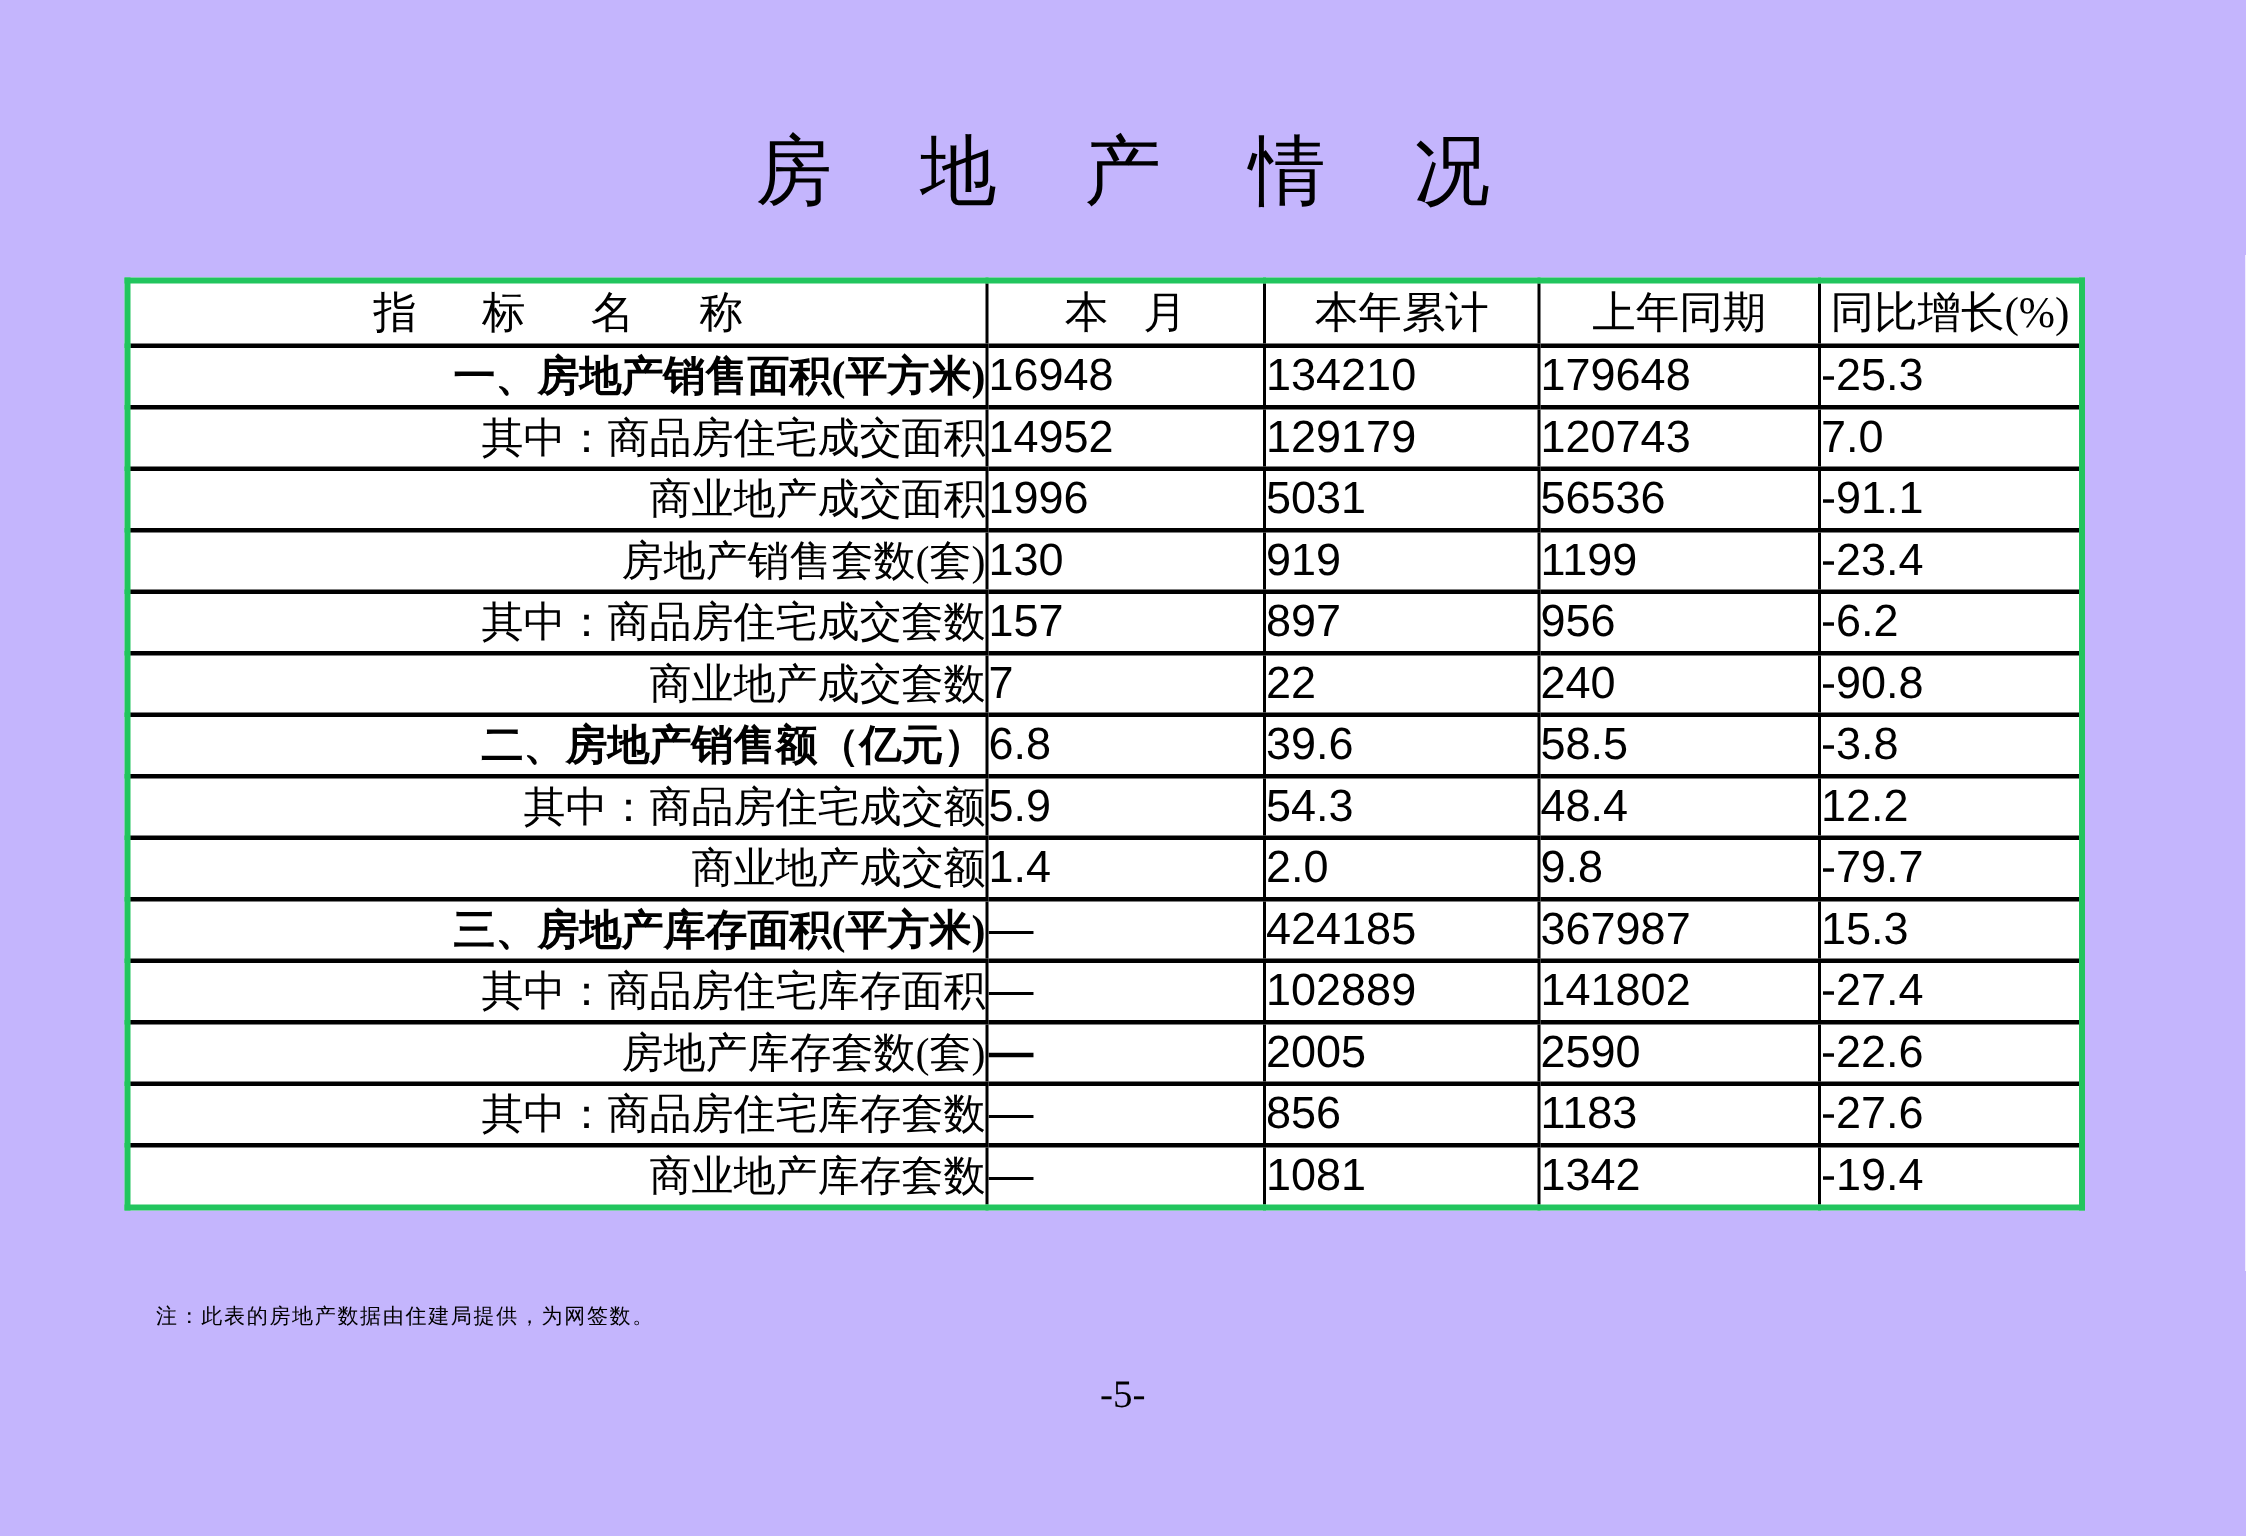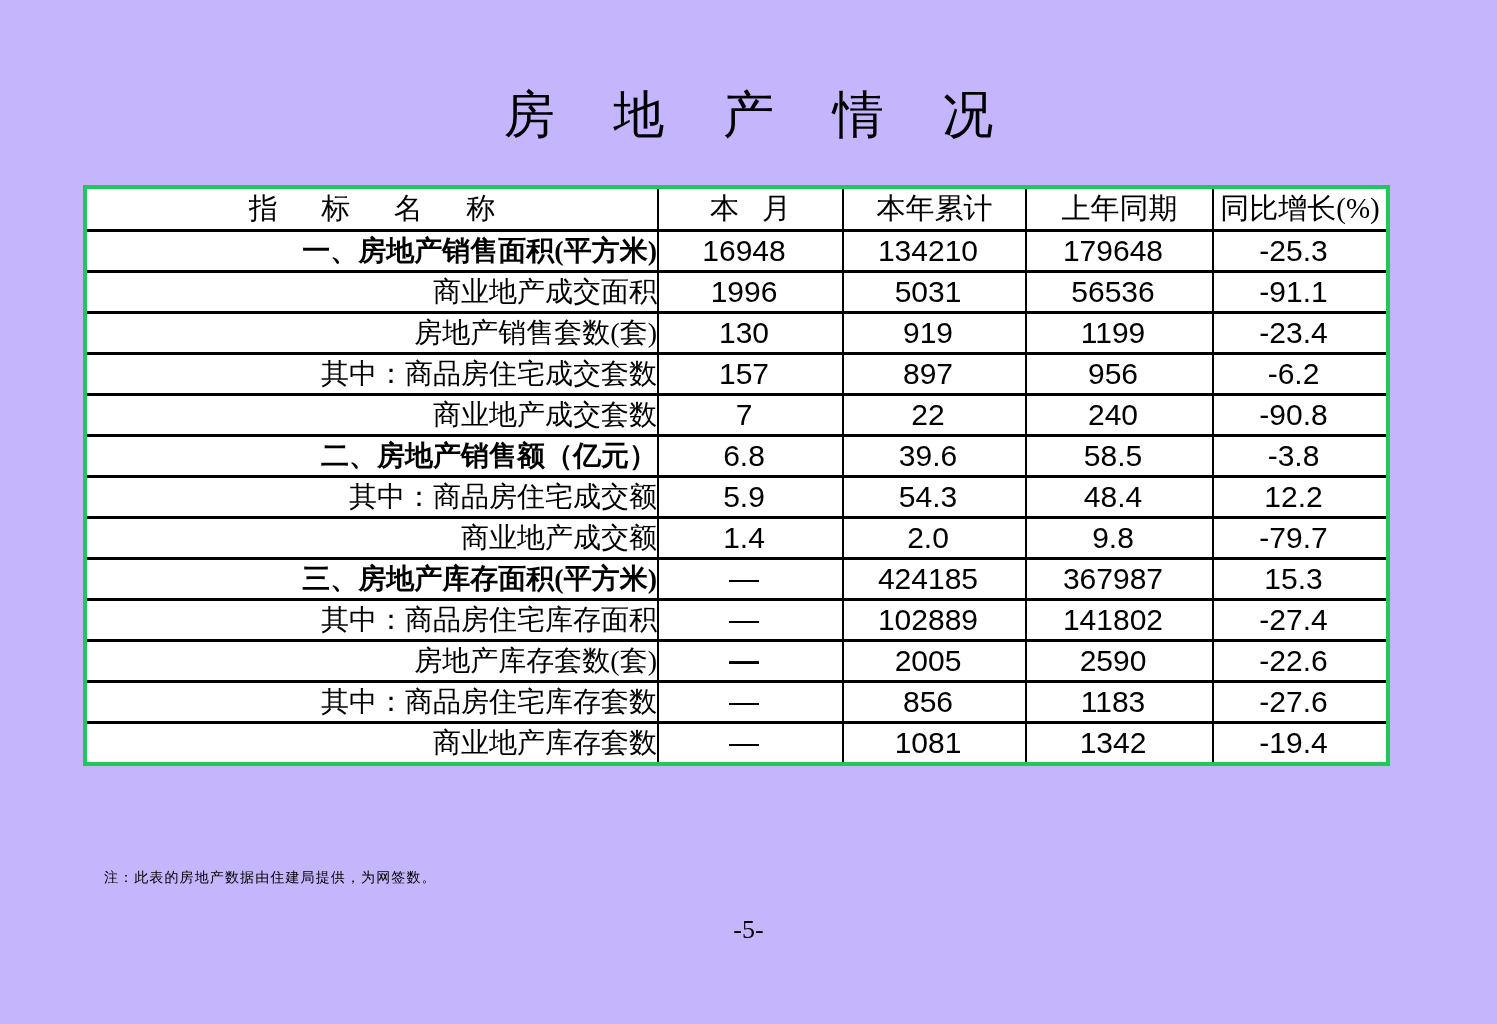--- a/index.html
+++ b/index.html
@@ -54,21 +54,21 @@
   .report-table td { height: 41px; }
   .th-spaced  { letter-spacing: 1.5em; text-indent: 1.5em; }
   .th-month   { letter-spacing: 0.8em; text-indent: 0.8em; }
   td.label {
     font-size: 28px;
     text-align: right;
   }
   td.num {
     font-family: "Liberation Sans", sans-serif;
     font-size: 30px;
-    text-align: center;
+    text-align: left;
     padding-right: 13px;
   }
   tr.bold-row td.label { font-weight: bold; }
   td.num.bold-dash { font-weight: bold; }
   .indent-0 { padding-left: 15px;  }
   .indent-1 { padding-left: 70px; font-family: Liberation Serif, serif;  }
   .indent-2 { padding-left: 114px; }
   .indent-3 { padding-left: 198px; }
   .footnote {
     position: absolute;
@@ -110,20 +110,27 @@
     </thead>
     <tbody>
         <tr class="bold-row">
       <td class="label indent-0">一、房地产销售面积(平方米)</td>
       <td class="num">16948</td>
       <td class="num">134210</td>
       <td class="num">179648</td>
       <td class="num">-25.3</td>
     </tr>
         <tr>
+      <td class="label indent-2">其中：商品房住宅成交面积</td>
+      <td class="num">14952</td>
+      <td class="num">129179</td>
+      <td class="num">120743</td>
+      <td class="num">7.0</td>
+    </tr>
+        <tr>
       <td class="label indent-3">商业地产成交面积</td>
       <td class="num">1996</td>
       <td class="num">5031</td>
       <td class="num">56536</td>
       <td class="num">-91.1</td>
     </tr>
         <tr>
       <td class="label indent-1">房地产销售套数(套)</td>
       <td class="num">130</td>
       <td class="num">919</td>

